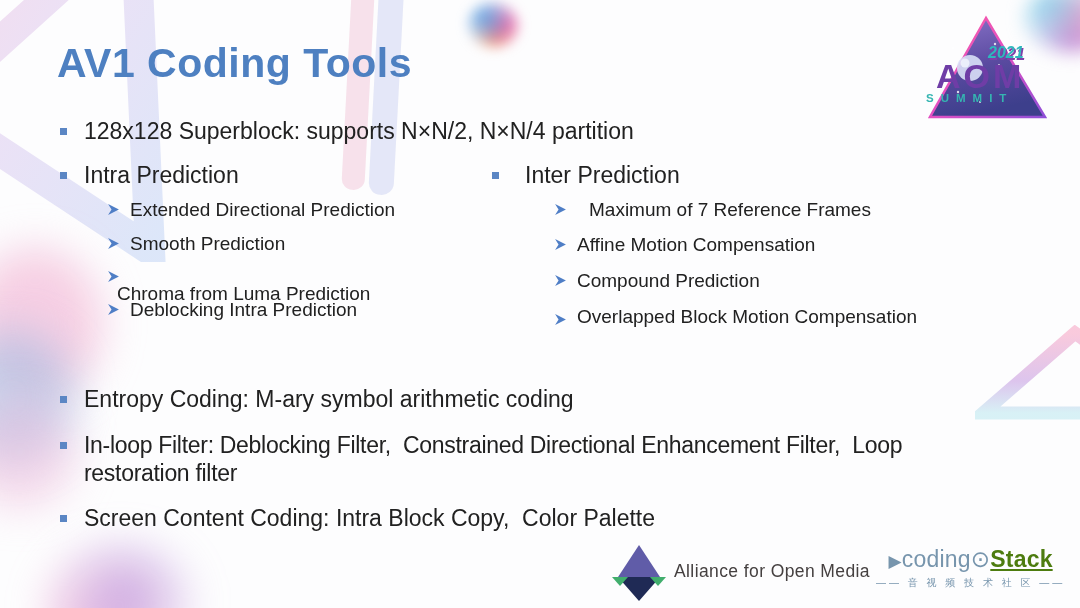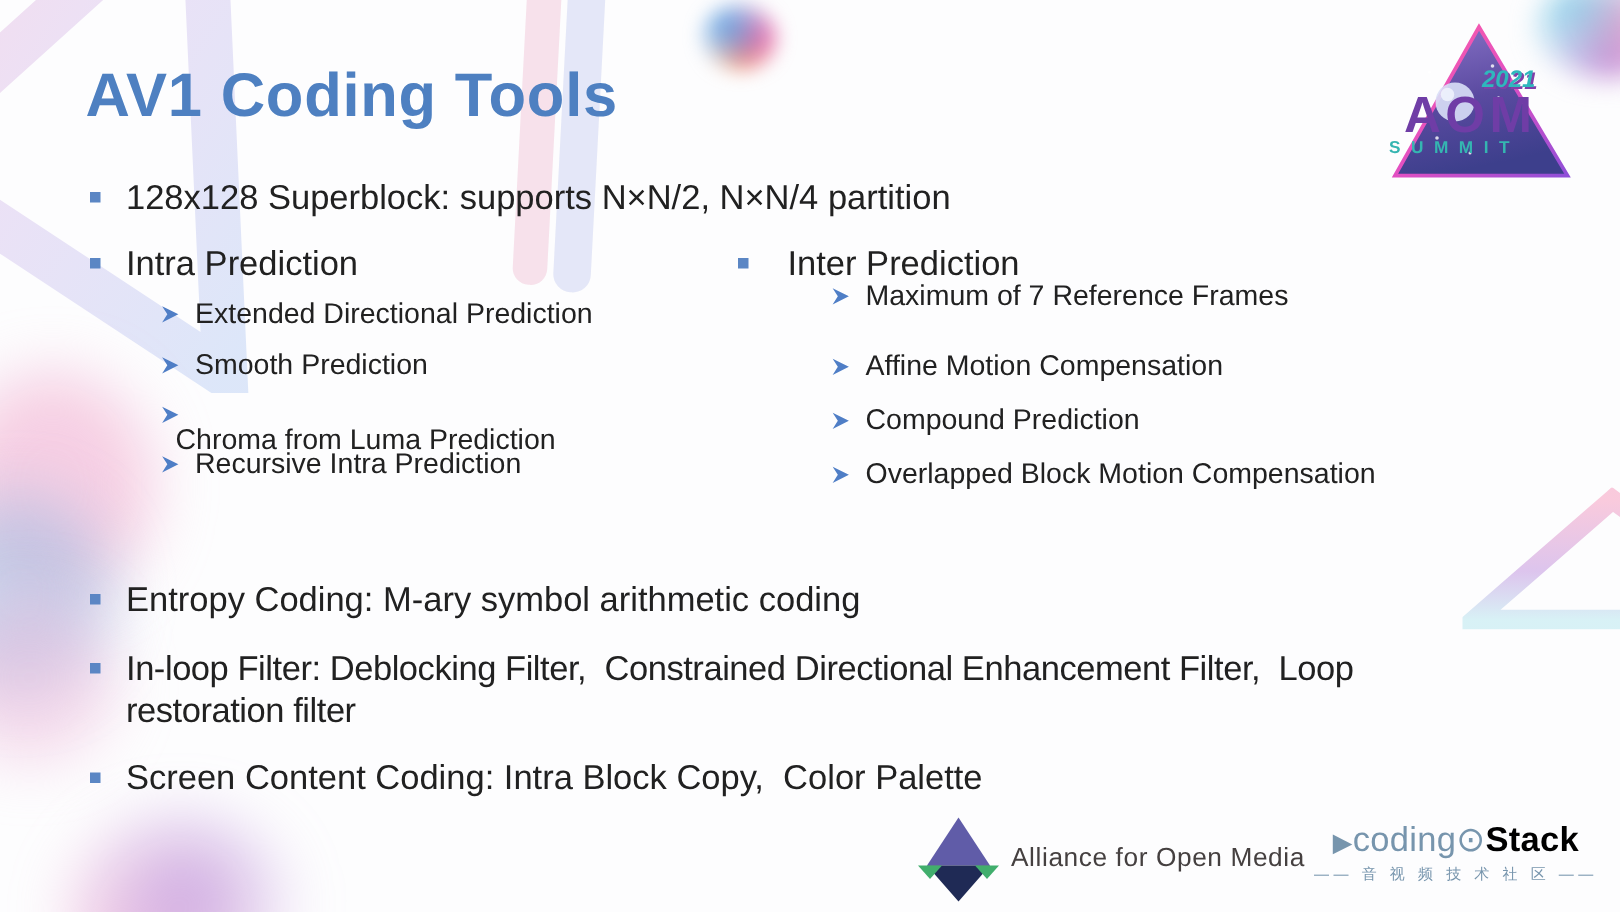--- a/index.html
+++ b/index.html
@@ -20,21 +20,21 @@
   .l2 .arr{margin-top:4px;flex:none;}
   .l2 .txt{margin-left:10px;}
   .txt{white-space:pre-wrap;}
   .wrapblock{width:905px;letter-spacing:-.3px;line-height:1.2;}
 
   .footer-aom-label{position:absolute;left:674px;top:561px;font-size:17.5px;color:#454040;
          letter-spacing:.4px;z-index:5;}
   .lvs{position:absolute;left:876px;top:546px;z-index:5;color:#7795AD;text-align:center;}
   .lvs-brand{font-size:23px;line-height:26px;letter-spacing:.2px;white-space:nowrap;}
   .lvs-play{font-size:17px;}
-  .lvs-stack{font-weight:700;color:#000000;}
+  .lvs-stack{font-weight:700;color:#4d7c0f;text-decoration:underline;}
   .lvs-tagline{font-size:10px;letter-spacing:3px;margin-top:1px;white-space:nowrap;}
 
   .b-dot-top{left:467px;top:2px;width:52px;height:46px;filter:blur(6px);
     background:
       radial-gradient(circle at 35% 35%, rgba(80,150,220,.85), transparent 62%),
       radial-gradient(circle at 72% 48%, rgba(226,80,162,.85), transparent 62%),
       radial-gradient(circle at 55% 78%, rgba(242,150,92,.8), transparent 60%);}
   .b-corner-tr{left:1024px;top:-14px;width:92px;height:66px;filter:blur(9px);
     background:
       radial-gradient(circle at 25% 25%, rgba(120,200,230,.8), transparent 60%),
@@ -141,46 +141,46 @@
   <div class="row l2" style="top:266px;left:107px;flex-direction:column;">
     <svg class="arr" width="13" height="13" viewBox="0 0 12 12">
         <path d="M1 1 L11 6 L1 11 L4.2 6 Z" fill="#4F7EC6"></path>
       </svg>
     <span class="txt">Chroma from Luma Prediction</span>
   </div>
   <div class="row l2" style="top:299px;left:107px;">
     <svg class="arr" width="13" height="13" viewBox="0 0 12 12">
         <path d="M1 1 L11 6 L1 11 L4.2 6 Z" fill="#4F7EC6"></path>
       </svg>
-    <span class="txt">Recursive Intra Prediction</span>
+    <span class="txt">Deblocking Intra Prediction</span>
   </div>
 
   <div class="row l1 l1r" style="top:162px;">
     <span class="sq"></span>
     <span class="txt">Inter Prediction</span>
   </div>
-  <div class="row l2" style="top:187px;left:554px;">
+  <div class="row l2" style="top:199px;left:554px;gap:12px;">
     <svg class="arr" width="13" height="13" viewBox="0 0 12 12">
         <path d="M1 1 L11 6 L1 11 L4.2 6 Z" fill="#4F7EC6"></path>
       </svg>
     <span class="txt">Maximum of 7 Reference Frames</span>
   </div>
   <div class="row l2" style="top:234px;left:554px;">
     <svg class="arr" width="13" height="13" viewBox="0 0 12 12">
         <path d="M1 1 L11 6 L1 11 L4.2 6 Z" fill="#4F7EC6"></path>
       </svg>
     <span class="txt">Affine Motion Compensation</span>
   </div>
   <div class="row l2" style="top:270px;left:554px;">
     <svg class="arr" width="13" height="13" viewBox="0 0 12 12">
         <path d="M1 1 L11 6 L1 11 L4.2 6 Z" fill="#4F7EC6"></path>
       </svg>
     <span class="txt">Compound Prediction</span>
   </div>
-  <div class="row l2" style="top:306px;left:554px;">
+  <div class="row l2" style="top:306px;left:554px;align-items:center;">
     <svg class="arr" width="13" height="13" viewBox="0 0 12 12">
         <path d="M1 1 L11 6 L1 11 L4.2 6 Z" fill="#4F7EC6"></path>
       </svg>
     <span class="txt">Overlapped Block Motion Compensation</span>
   </div>
 
   <div class="row l1" style="top:386px;">
     <span class="sq"></span>
     <span class="txt">Entropy Coding: M-ary symbol arithmetic coding</span>
   </div>

